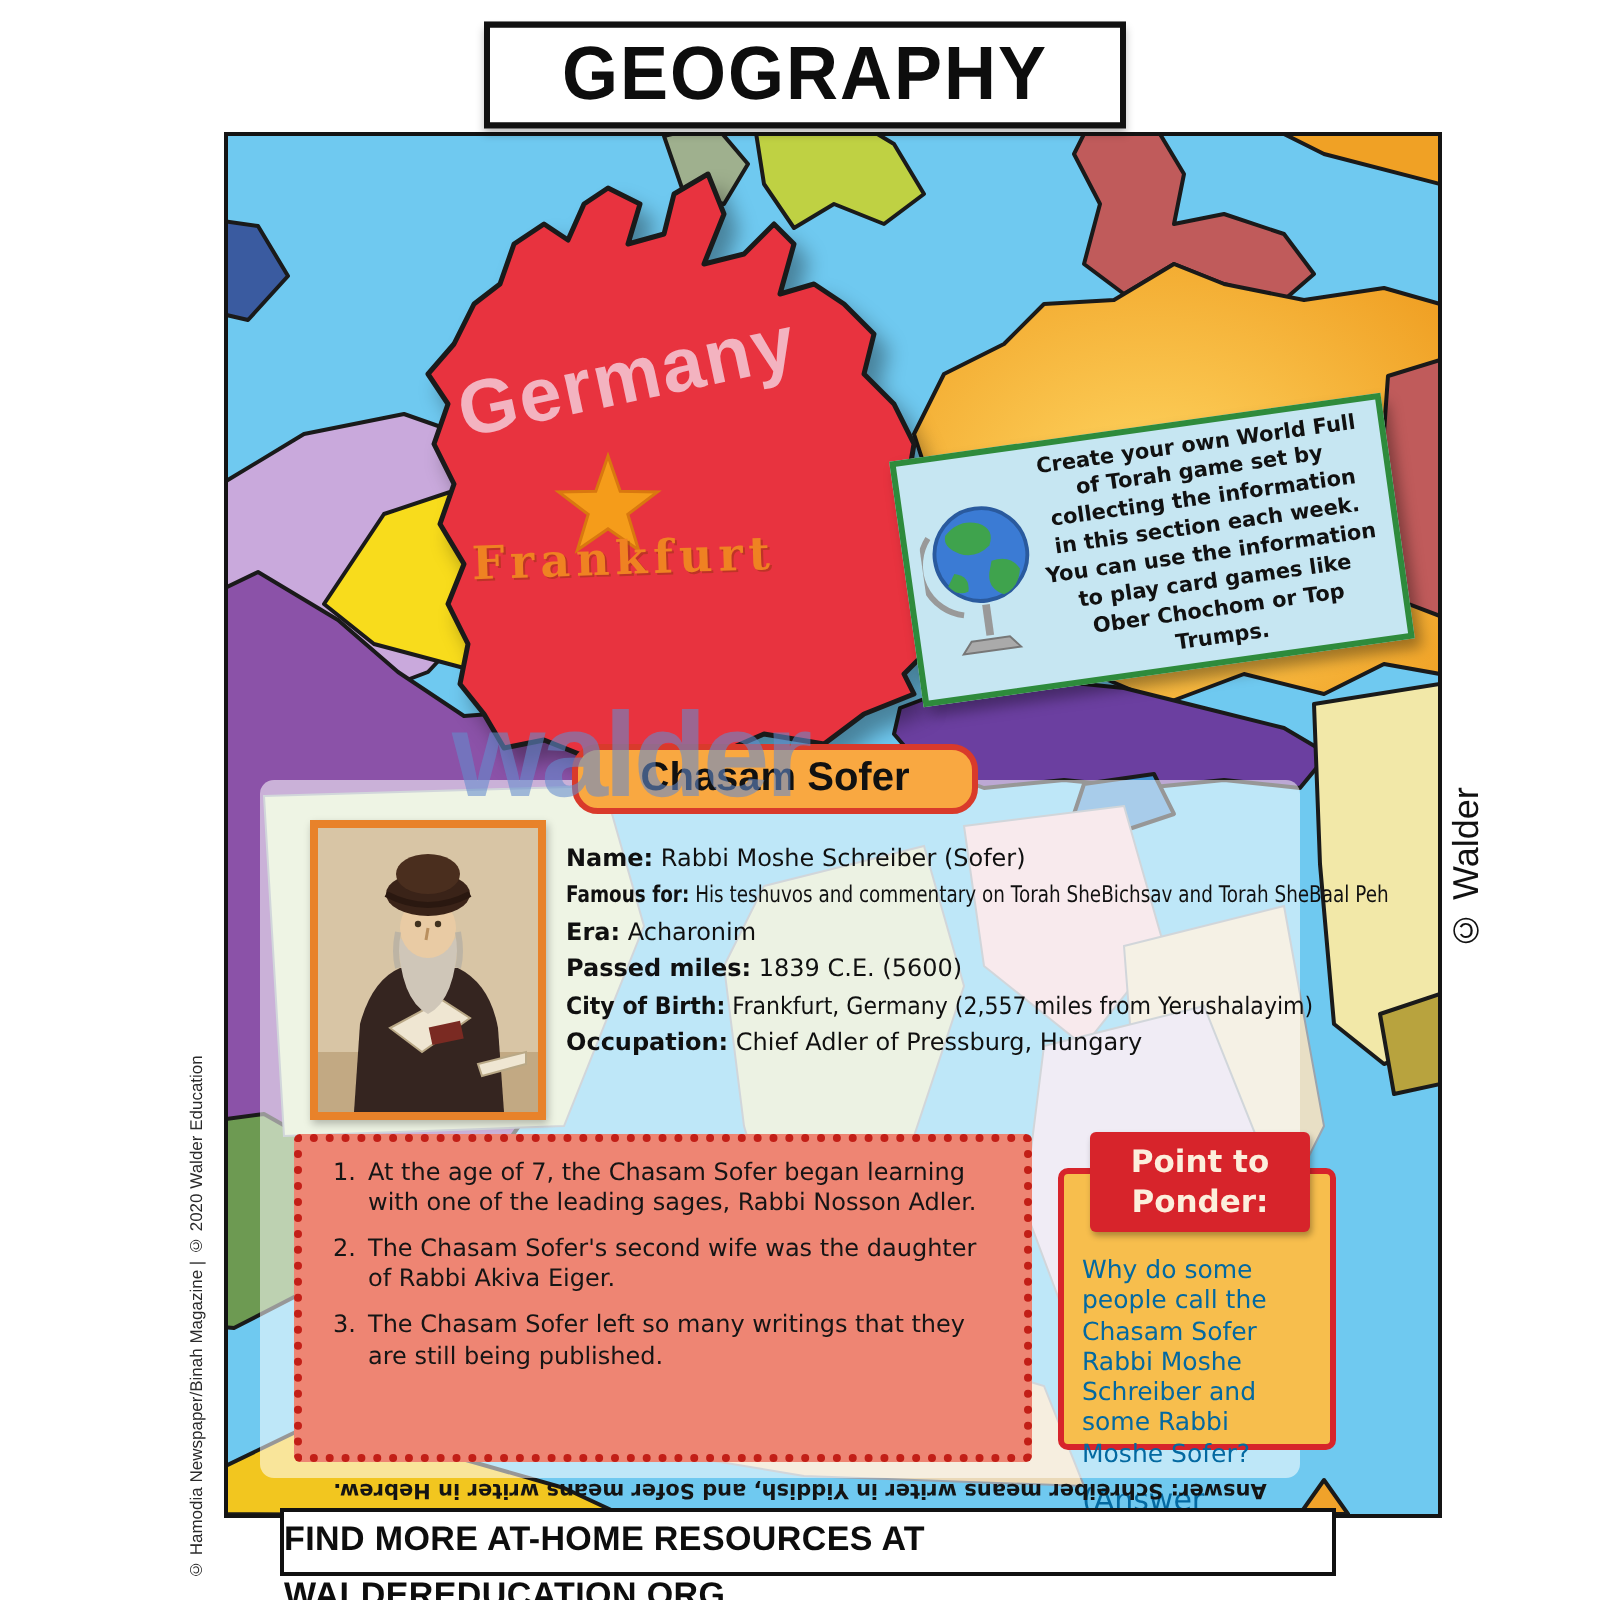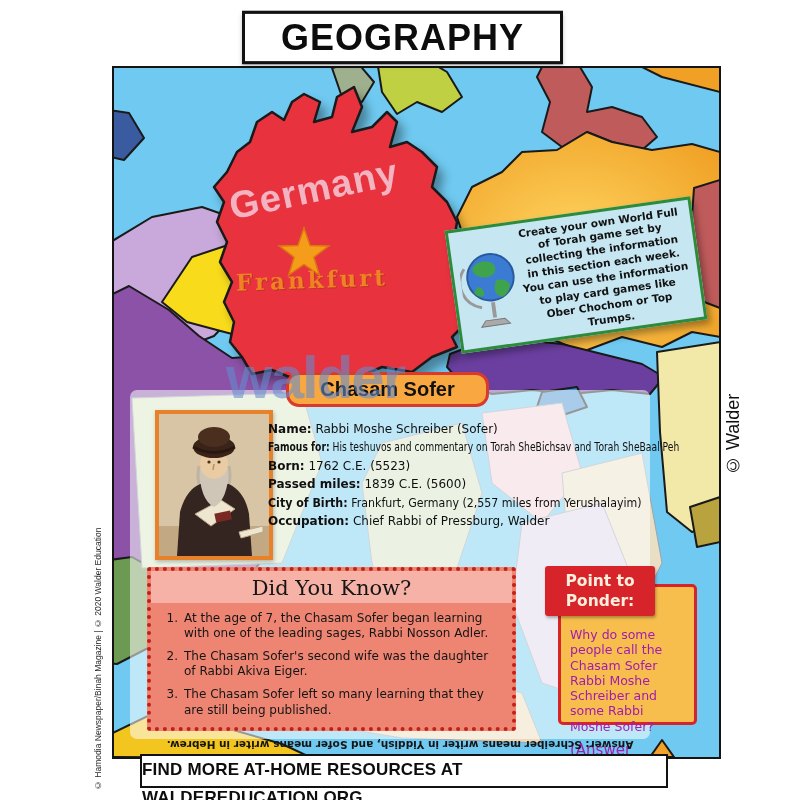--- a/index.html
+++ b/index.html
@@ -33,21 +33,21 @@
      line-height:1.32;text-align:center;color:#111;}
 
   
   .profile-title{position:absolute;left:286px;top:372px;width:203px;height:35px;z-index:4;
      background:#F9A841;border:3px solid #D93A2B;box-sizing:border-box;border-radius:13px;
      text-align:center;font-size:20px;font-weight:bold;color:#111;line-height:29px;
      font-family:"Liberation Sans",sans-serif;}
   .portrait{position:absolute;left:155px;top:410px;width:118px;height:150px;z-index:4;
      border:4px solid #E8822A;box-sizing:border-box;background:#D8C5A5;
      box-shadow:1px 2px 4px rgba(0,0,0,.25);}
-  .profile-fields{position:absolute;left:268px;top:420px;width:372px;z-index:4;
+  .profile-fields{position:absolute;left:283px;top:420px;width:372px;z-index:4;
      font-size:12px;color:#101010;}
   .profile-fields .row{white-space:nowrap;line-height:18.4px;}
   .profile-fields .row b{font-weight:bold;}
   .row.condense85{transform:scaleX(.80);transform-origin:0 50%;font-size:11.5px;}
   .row.condense95{transform:scaleX(.92);transform-origin:0 50%;}
 
   
   .watermark{position:absolute;left:226px;top:348px;z-index:6;font-size:60px;font-weight:bold;
      color:rgba(100,140,205,.58);font-family:"Liberation Sans",sans-serif;line-height:1;
      letter-spacing:-2px;}
@@ -59,23 +59,23 @@
      font-family:"DejaVu Serif",serif;font-size:21px;color:#151515;}
   .dyk-items{padding:8px 13px 0;}
   .dyk-item{display:flex;gap:6px;font-size:12px;line-height:1.26;color:#151515;margin-bottom:8px;}
   .dyk-item .num{flex:0 0 14px;text-align:right;}
 
   
   .ptp-label{position:absolute;left:545px;top:566px;width:110px;height:50px;z-index:6;
      background:#D7242B;border-radius:3px;color:#FCEFDC;text-align:center;
      font-size:15.5px;font-weight:bold;line-height:1.3;padding-top:5px;box-sizing:border-box;
      box-shadow:1px 2px 3px rgba(0,0,0,.3);}
-  .ptp-box{position:absolute;left:558px;top:584px;width:139px;height:141px;z-index:5;
+  .ptp-box{position:absolute;left:529px;top:584px;width:139px;height:141px;z-index:5;
      background:#F7BE4D;border:3px solid #D7242B;box-sizing:border-box;border-radius:5px;
-     padding:40px 9px 4px;color:#a21caf;}
+     padding:40px 9px 4px;color:#0369a1;}
   .ptp-question{font-size:12.5px;line-height:1.22;}
   .ptp-note{font-size:15px;text-align:left;margin-top:7px;}
 
   
   .answer-strip{position:absolute;left:150px;top:739px;width:500px;z-index:5;
      transform:rotate(180deg);text-align:center;font-size:10.5px;font-weight:bold;color:#141414;}
   .footer-box{position:absolute;left:140px;top:754px;width:528px;height:34px;z-index:10;
      background:#ffffff;border:2.5px solid #111;box-sizing:border-box;text-align:left;
      font-family:"Liberation Sans",sans-serif;font-size:17px;font-weight:900;line-height:28px;
      letter-spacing:.2px;color:#0d0d0d;}
@@ -178,42 +178,41 @@
       <ellipse cx="55" cy="33" rx="21" ry="11" fill="#3A2318"></ellipse>
       <ellipse cx="55" cy="23" rx="16" ry="10" fill="#4A2E1E"></ellipse>
       <path d="M34 33 Q55 44 76 33" stroke="#2A1810" stroke-width="3" fill="none"></path>
       <path d="M80,118 L104,112 L104,118 L82,124 Z" fill="#EFE6D2" stroke="#B9A886" stroke-width="1"></path>
     </svg>
   </div>
 
   <div class="profile-fields">
     <div class="row"><b>Name:</b> <span>Rabbi Moshe Schreiber (Sofer)</span></div>
     <div class="row condense85"><b>Famous for:</b> <span>His teshuvos and commentary on Torah SheBichsav and Torah SheBaal Peh</span></div>
-    <div class="row"><b>Born:</b> <span>1762 C.E. (5523)</span></div>
+    <div class="row"><b>Era:</b> <span>Acharonim</span></div>
     <div class="row"><b>Passed miles:</b> <span>1839 C.E. (5600)</span></div>
     <div class="row condense95"><b>City of Birth:</b> <span>Frankfurt, Germany (2,557 miles from Yerushalayim)</span></div>
-    <div class="row"><b>Occupation:</b> <span>Chief Rabbi of Pressburg, Walder</span></div>
+    <div class="row"><b>Occupation:</b> <span>Chief Adler of Pressburg, Hungary</span></div>
   </div>
 
   <div class="watermark">walder</div>
 
   <div class="dyk">
-    <div class="dyk-header">Did You Know?</div>
     <div class="dyk-items">
       <div class="dyk-item">
         <span class="num">1.</span>
         <span>At the age of 7, the Chasam Sofer began learning with one of the leading sages, Rabbi Nosson Adler.</span>
       </div>
       <div class="dyk-item">
         <span class="num">2.</span>
         <span>The Chasam Sofer's second wife was the daughter of Rabbi Akiva Eiger.</span>
       </div>
       <div class="dyk-item">
         <span class="num">3.</span>
-        <span>The Chasam Sofer left so many learning that they are still being published.</span>
+        <span>The Chasam Sofer left so many writings that they are still being published.</span>
       </div>
     </div>
   </div>
 
   <div class="ptp-box">
     <div class="ptp-question">Why do some people call the Chasam Sofer Rabbi Moshe Schreiber and some Rabbi Moshe Sofer?</div>
     <div class="ptp-note">(Answer below)</div>
   </div>
   <div class="ptp-label">Point to Ponder:</div>
 

